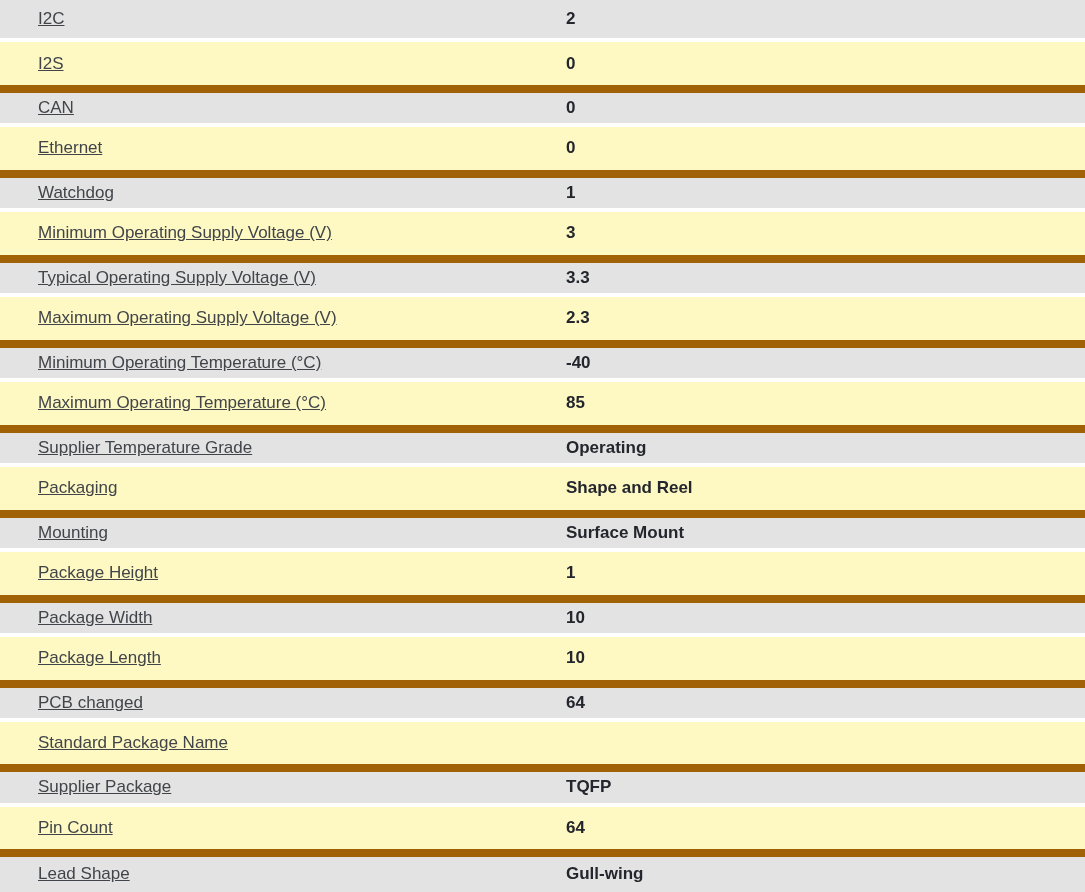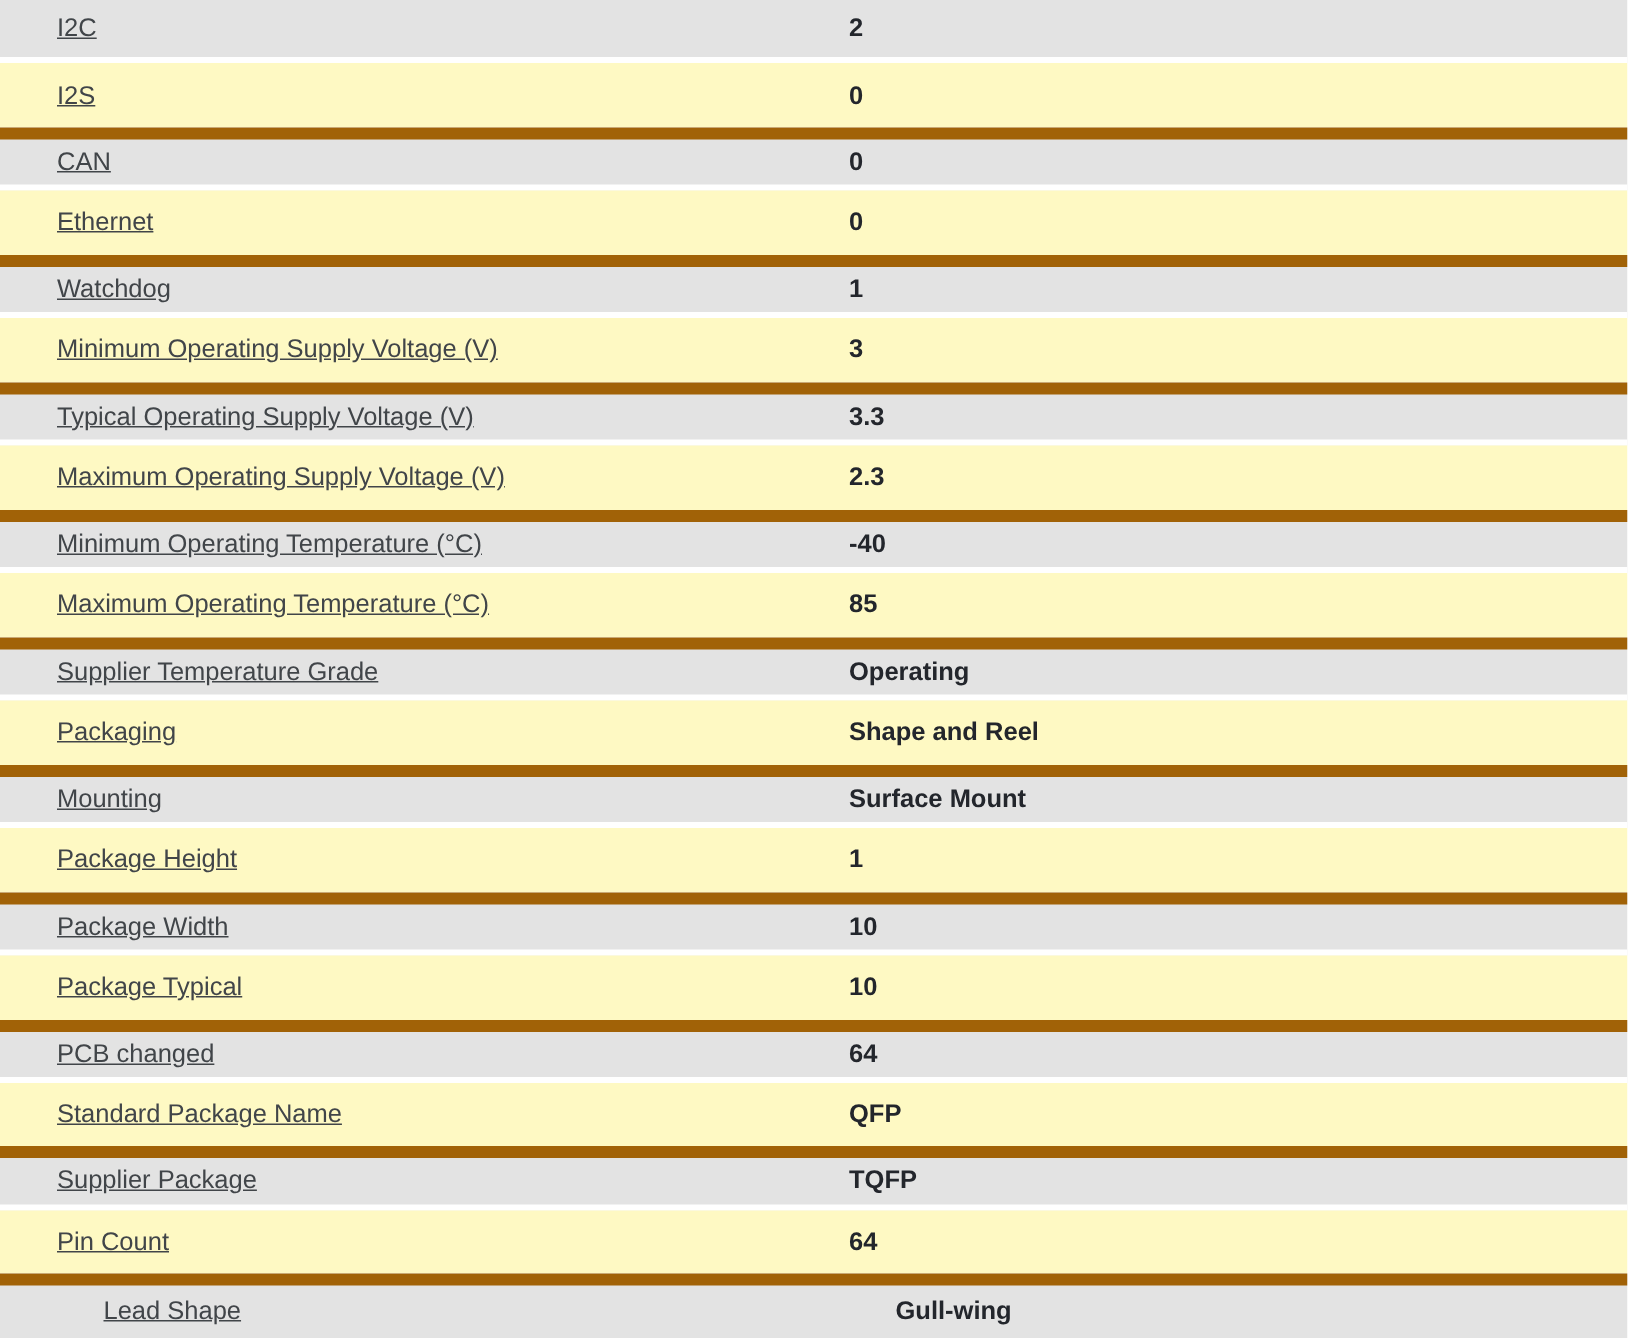--- a/index.html
+++ b/index.html
@@ -19,21 +19,21 @@
     align-items: center;
     box-sizing: border-box;
     background: #fef9c3;
   }
   .row.stripe {
     background: var(--stripe, #e3e3e3);
     border-top: 8px solid #a16207;
     border-bottom: 4px solid #ffffff;
   }
   .row.stripe:first-child { border-top: none; }
-  .row.stripe:last-child  { border-bottom: none; padding-left: 31px; }
+  .row.stripe:last-child  { border-bottom: none; }
   .cell {
     font-size: 17px;
     line-height: 1.2;
     white-space: nowrap;
   }
   .cell.label {
     flex: 0 0 528px;
     padding-left: 38px;
     color: var(--label-text, #414549);
     font-weight: 400;
@@ -118,32 +118,31 @@
     <div class="cell label">Package Height</div>
     <div class="cell value">1</div>
   </div>
 
   <div class="row stripe">
     <div class="cell label">Package Width</div>
     <div class="cell value">10</div>
   </div>
 
   <div class="row plain">
-    <div class="cell label">Package Typical</div>
+    <div class="cell label">Package Length</div>
     <div class="cell value">10</div>
   </div>
 
   <div class="row stripe">
     <div class="cell label">PCB changed</div>
     <div class="cell value">64</div>
   </div>
 
   <div class="row plain">
     <div class="cell label">Standard Package Name</div>
-    <div class="cell value">QFP</div>
   </div>
 
   <div class="row stripe">
     <div class="cell label">Supplier Package</div>
     <div class="cell value">TQFP</div>
   </div>
 
   <div class="row plain">
     <div class="cell label">Pin Count</div>
     <div class="cell value">64</div>

